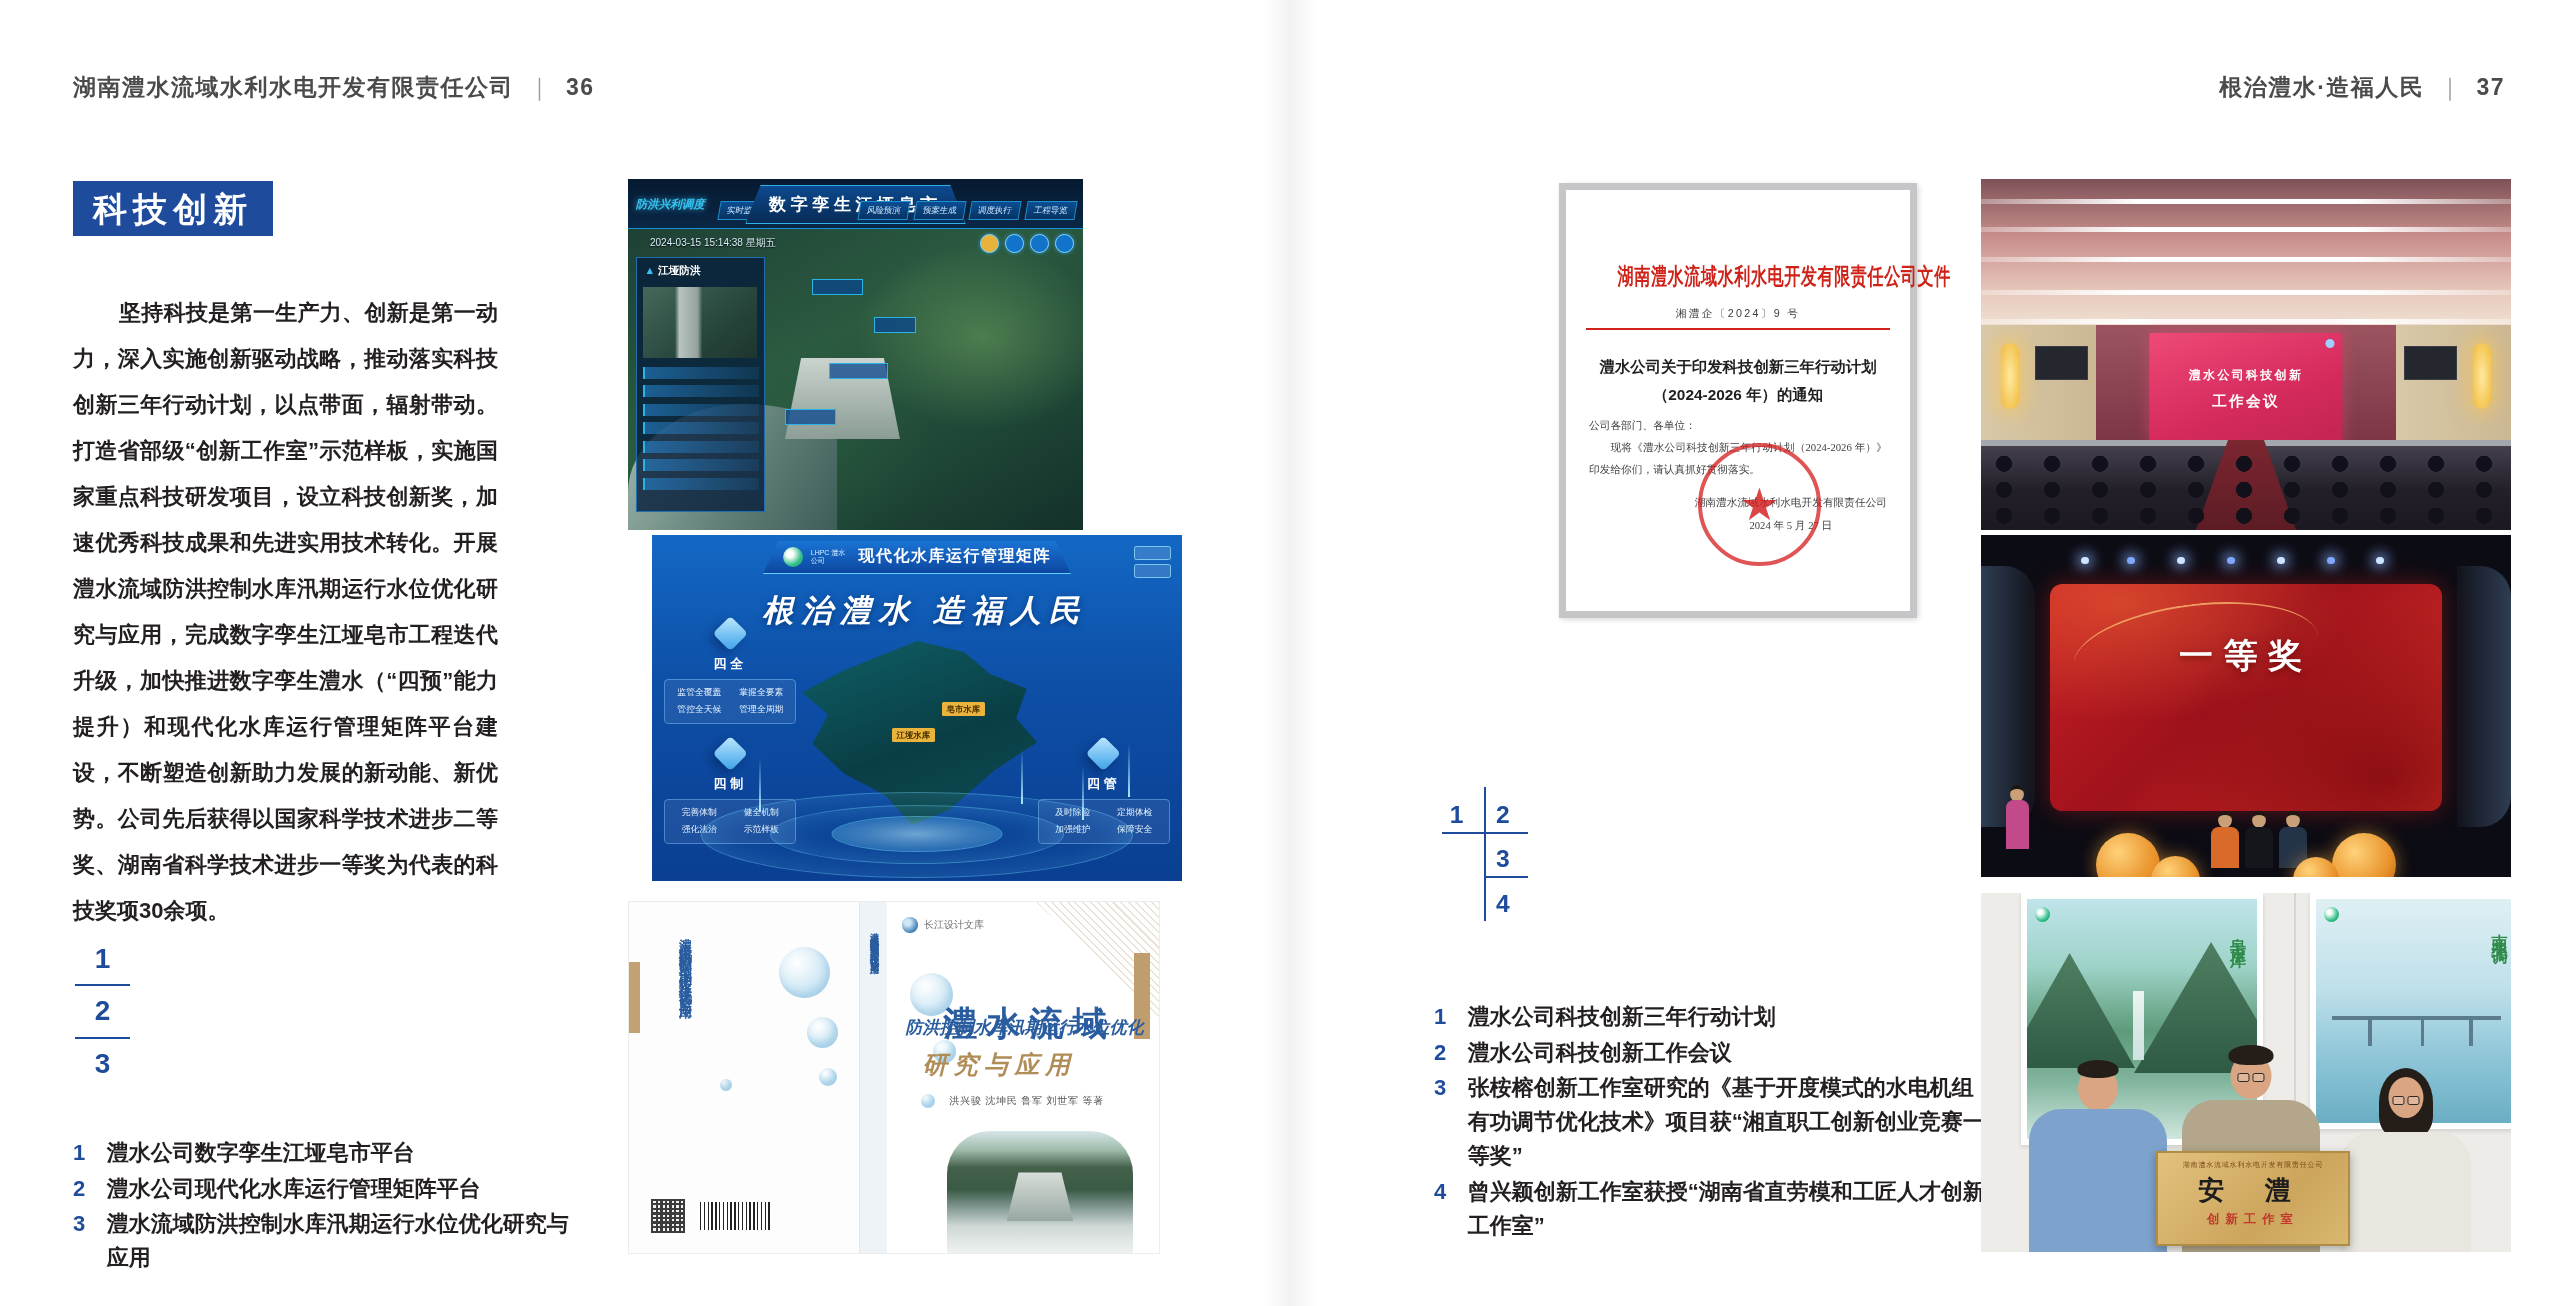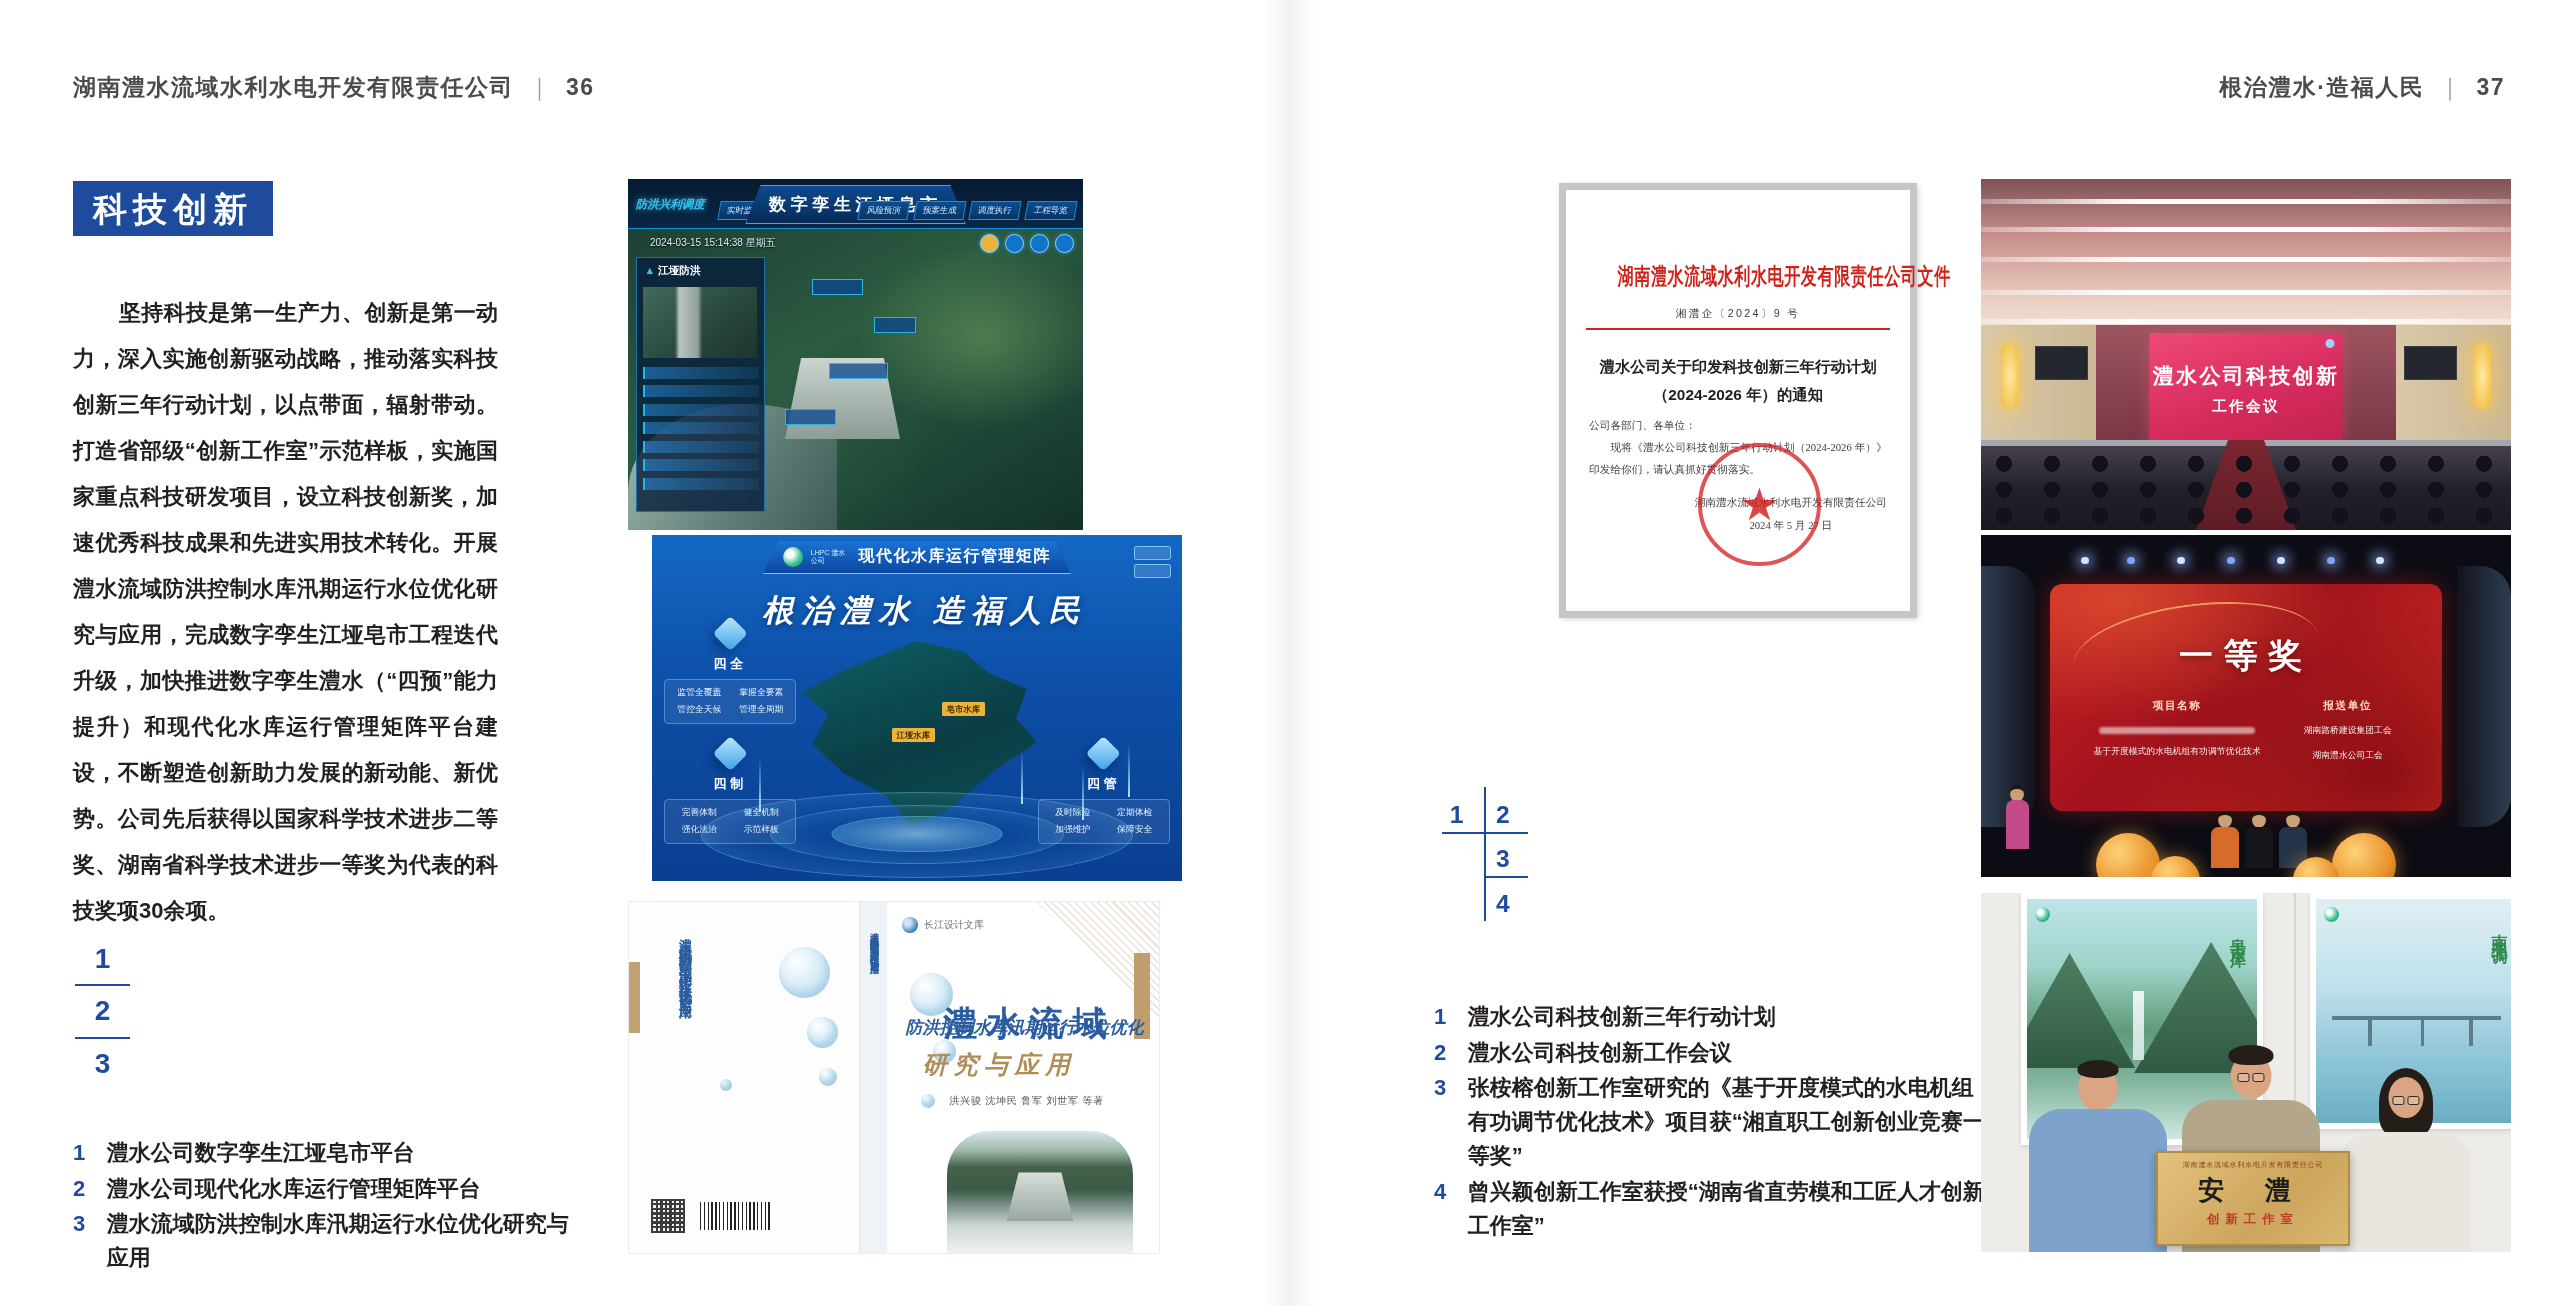--- a/index.html
+++ b/index.html
@@ -132,21 +132,21 @@
      background:linear-gradient(90deg,rgba(255,255,255,.25),#fff 30%,#fff 70%,rgba(255,255,255,.25));}
   .mt-wall{position:absolute;top:146px;width:115px;height:115px;background:linear-gradient(90deg,#d9c9a8,#cbb794);}
   .mt-lamp{position:absolute;width:18.4px;height:66px;border-radius:9.2px;
      background:radial-gradient(#ffe9a0,#f0b93a);box-shadow:0 0 18.4px 6.1px rgba(255,200,80,.55);}
   .mt-tv{position:absolute;width:51px;height:32px;background:#24272d;border:1.5px solid #3a3d44;}
   .mt-backwall{position:absolute;left:115px;right:115px;top:146px;height:115px;
      background:linear-gradient(#9c5560,#7c3646);}
   .mt-screen{position:absolute;left:50%;transform:translateX(-50%);top:154px;width:193px;height:112px;
      background:linear-gradient(160deg,#ef4a77,#d42a5c 60%,#c22450);box-shadow:0 0 15.4px rgba(240,80,120,.5);
      display:flex;flex-direction:column;align-items:center;justify-content:center;gap:7.7px;}
-  .mt-screen .l1{color:#fff;font-weight:700;font-size:21px;letter-spacing:2.3px;text-align:center;}
+  .mt-screen .l1{color:#fff;font-weight:700;font-size:12px;letter-spacing:2.3px;text-align:center;}
   .mt-screen .l2{color:#fff;font-weight:700;font-size:14.6px;letter-spacing:2.3px;}
   .mt-logo-dot{position:absolute;right:7.7px;top:6.1px;width:9.2px;height:9.2px;border-radius:50%;background:#9fd0ff;}
   .mt-floor{position:absolute;left:0;bottom:0;right:0;height:90px;
      background:linear-gradient(#4a4450,#23202a 55%,#1b1821);}
   .mt-heads{position:absolute;left:0;right:0;bottom:0;height:77px;
      background-image:radial-gradient(circle 8.4px at 23px 10.7px,#12101a 95%,transparent 96%);
      background-size:48px 26px;}
   .mt-desk{position:absolute;left:0;right:0;top:0;height:6.1px;background:#cbd3d8;opacity:.7;}
   .mt-aisle{position:absolute;left:50%;transform:translateX(-50%);bottom:0;width:100px;height:90px;
      background:linear-gradient(#7c2630,#5c1c24);clip-path:polygon(32% 0,68% 0,100% 100%,0 100%);}
@@ -477,32 +477,20 @@
   <div class="aw-light" style="left:196px;"></div>
   <div class="aw-light" style="left:246px;background:#7fa8ff;"></div>
   <div class="aw-light" style="left:296px;"></div>
   <div class="aw-light" style="left:346px;background:#7fa8ff;"></div>
   <div class="aw-light" style="left:395px;"></div>
   <div class="aw-side" style="left:0;border-radius:0 31px 31px 0;"></div>
   <div class="aw-side" style="right:0;border-radius:31px 0 0 31px;transform:scaleX(-1);"></div>
   <div class="aw-screen">
     <div class="aw-arc"></div>
     <div class="aw-headline">一等奖</div>
-    <div class="aw-cols">
-      <div class="aw-col" style="width:58%;">
-        <div class="aw-colh">项目名称</div>
-        <div class="aw-bar"></div>
-        <div class="aw-row">基于开度模式的水电机组有功调节优化技术</div>
-      </div>
-      <div class="aw-col" style="width:38%;">
-        <div class="aw-colh">报送单位</div>
-        <div class="aw-row">湖南路桥建设集团工会</div>
-        <div class="aw-row">湖南澧水公司工会</div>
-      </div>
-    </div>
   </div>
   <div class="person" style="left:230px;bottom:9.2px;">
     <div class="p-head"></div>
     <div class="p-body" style="background:#d86a2a;"></div>
   </div>
   <div class="person" style="left:264px;bottom:9.2px;">
     <div class="p-head"></div>
     <div class="p-body" style="background:#15151c;"></div>
   </div>
   <div class="person" style="left:298px;bottom:9.2px;">

